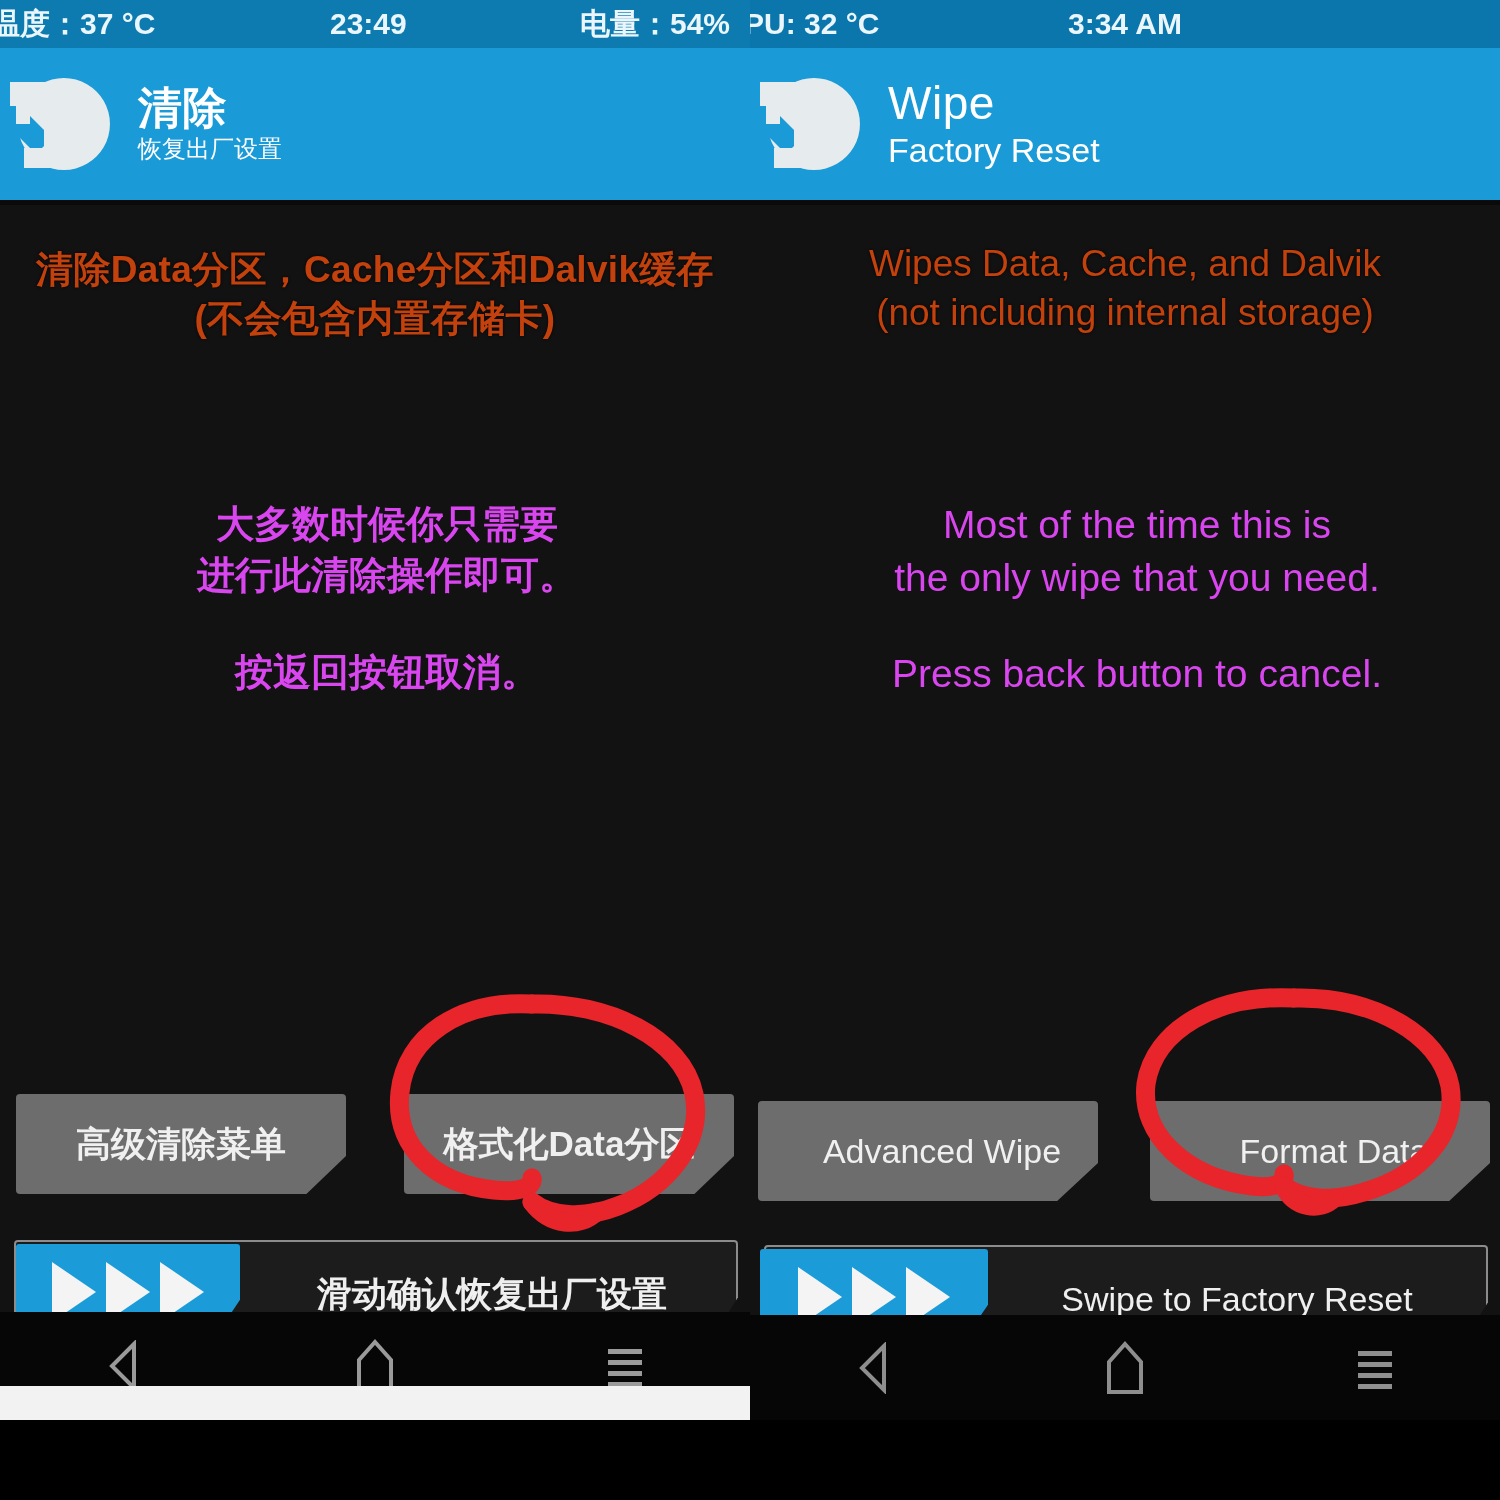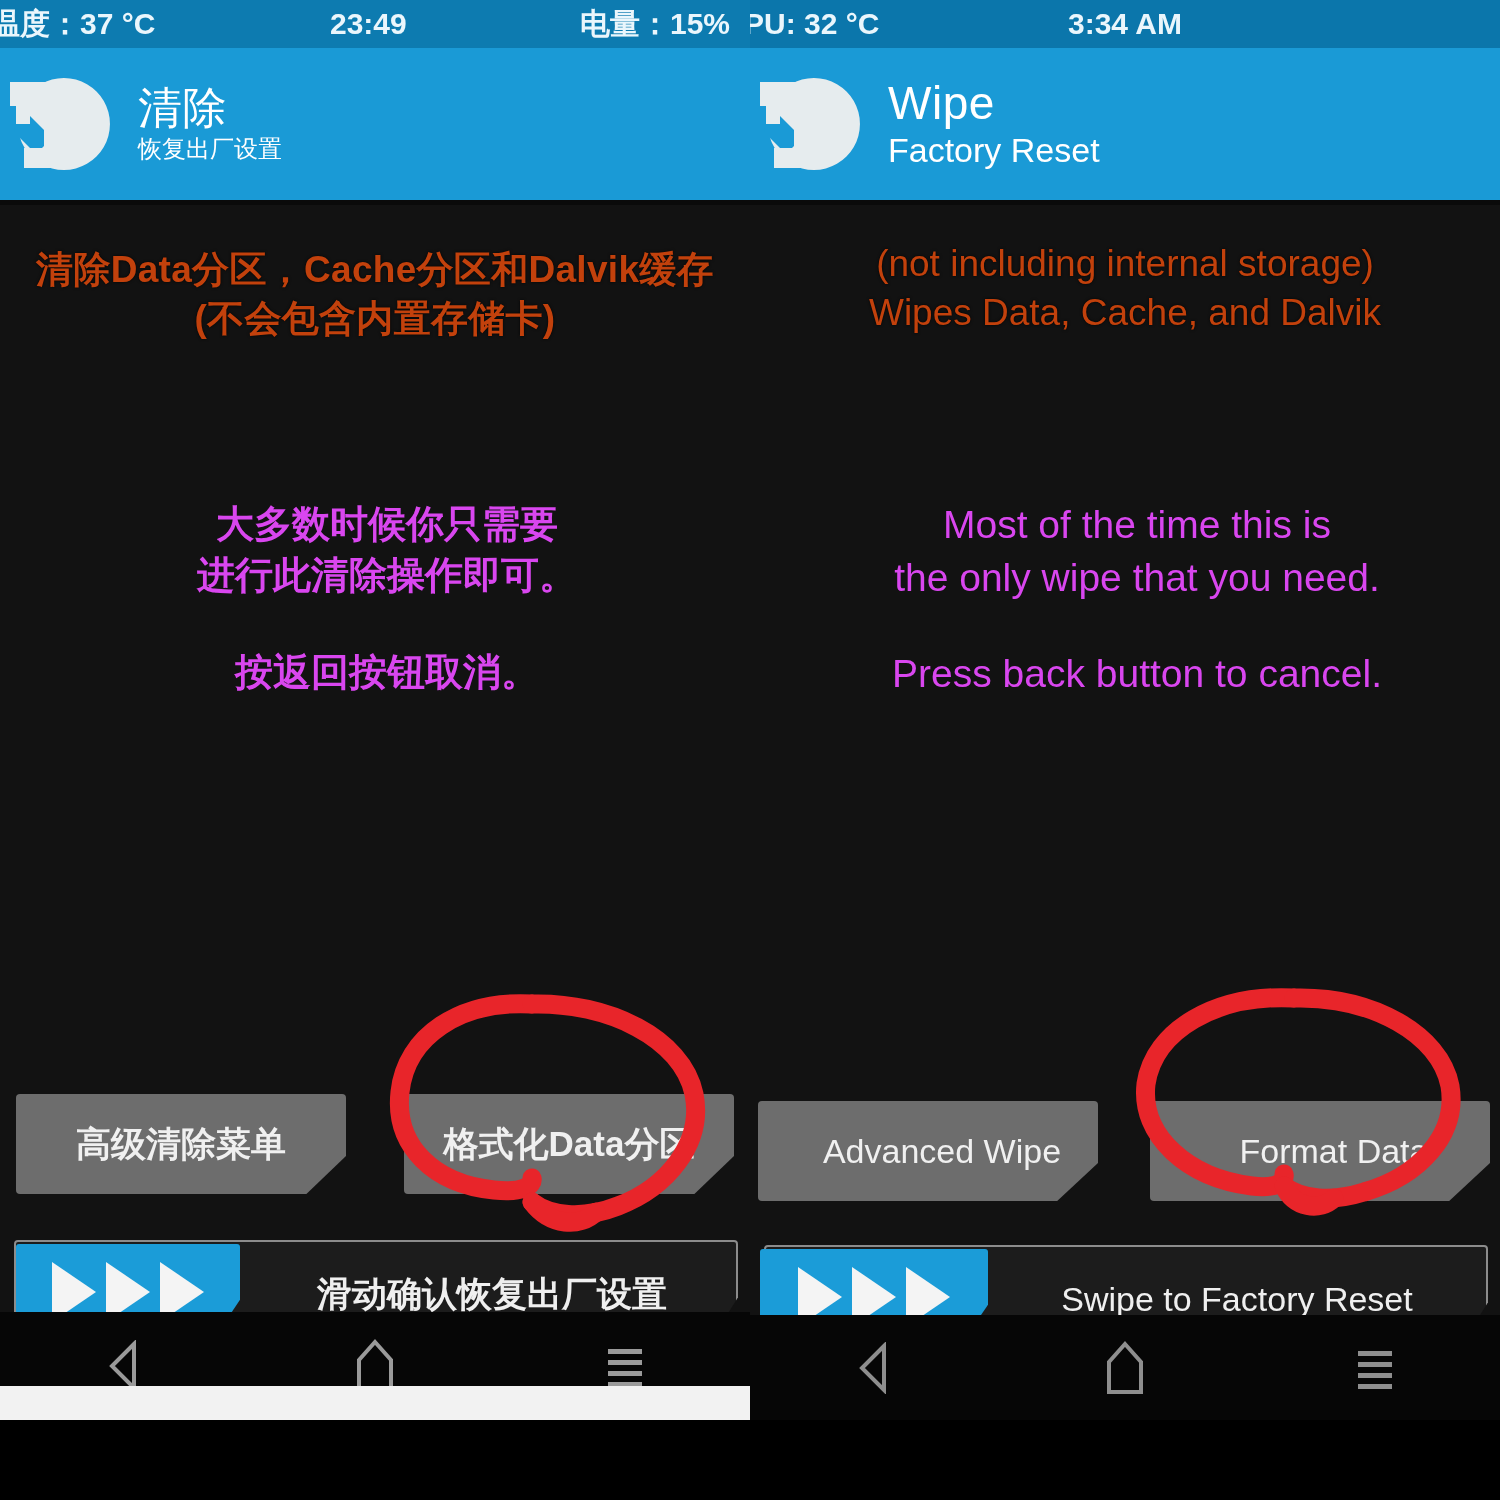--- a/index.html
+++ b/index.html
@@ -35,21 +35,21 @@
     position: absolute; left: 0; width: 100%;
     top: 48px; height: 152px;
     background: #1a9ad6;
     display: flex; align-items: center;
   }
   .header-logo { position: relative; width: 118px; height: 104px; flex: 0 0 auto; margin-left: 6px; }
   .header-logo svg { display:block; }
   .header-text { margin-left: 14px; color: #ffffff; line-height: 1.02; }
   .header-title { font-size: 46px; font-weight: 400; letter-spacing: .5px; }
   .header-sub { font-size: 34px; font-weight: 400; margin-top: 6px; }
-  #panel-left .header-title { font-size: 44px; font-weight: 400; }
+  #panel-left .header-title { font-size: 44px; font-weight: 700; }
   #panel-left .header-sub { font-size: 24px; font-weight: 400; }
 
   .header-underline { position:absolute; left:0; top:200px; width:100%; height:5px; background:#0a0a0a; }
 
   
   .body {
     position: absolute; left: 0; top: 205px; width: 100%; bottom: 0;
     background: #121212;
   }
 
@@ -152,21 +152,21 @@
 
 <div id="root">
 
   <div class="panel" id="panel-left">
 
     <div class="top-edge"></div>
 
     <div class="statusbar lft">
       <span class="sb-seg" style="left:-10px;">温度：37 °C</span>
       <span class="sb-seg" style="left:330px;">23:49</span>
-      <span class="sb-seg" style="left:580px;">电量：15%</span>
+      <span class="sb-seg" style="left:580px;">电量：54%</span>
     </div>
 
     <div class="header">
       <div class="header-logo">
         <svg width="118" height="104" viewBox="0 0 118 104">
           <path d="M58 6 A46 46 0 1 1 57.9 6 Z" fill="#e6ecee"></path>
           <path d="M14 22 L52 60 L30 82 L8 60 Z" fill="#1a9ad6"></path>
           <path d="M4 10 L44 10 L44 30 L24 30 L24 52 L4 52 Z" fill="#e6ecee"></path>
           <path d="M26 14 L70 58 L54 74 L10 30 Z" fill="#e6ecee"></path>
           <path d="M58 96 L18 96 L18 76 L38 76 L38 54 L58 54 Z" fill="#e6ecee"></path>
@@ -258,22 +258,22 @@
       <div class="header-text">
         <div class="header-title">Wipe</div>
         <div class="header-sub">Factory Reset</div>
       </div>
     </div>
     <div class="header-underline"></div>
 
     <div class="body">
 
       <div class="blue-text">
+        <div>Wipes Data, Cache, and Dalvik</div>
         <div>(not including internal storage)</div>
-        <div>Wipes Data, Cache, and Dalvik</div>
       </div>
 
       <div class="white-text para1">
         <div>Most of the time this is</div>
         <div>the only wipe that you need.</div>
       </div>
 
       <div class="white-text para2">Press back button to cancel.</div>
 
       <div class="btn-row">

